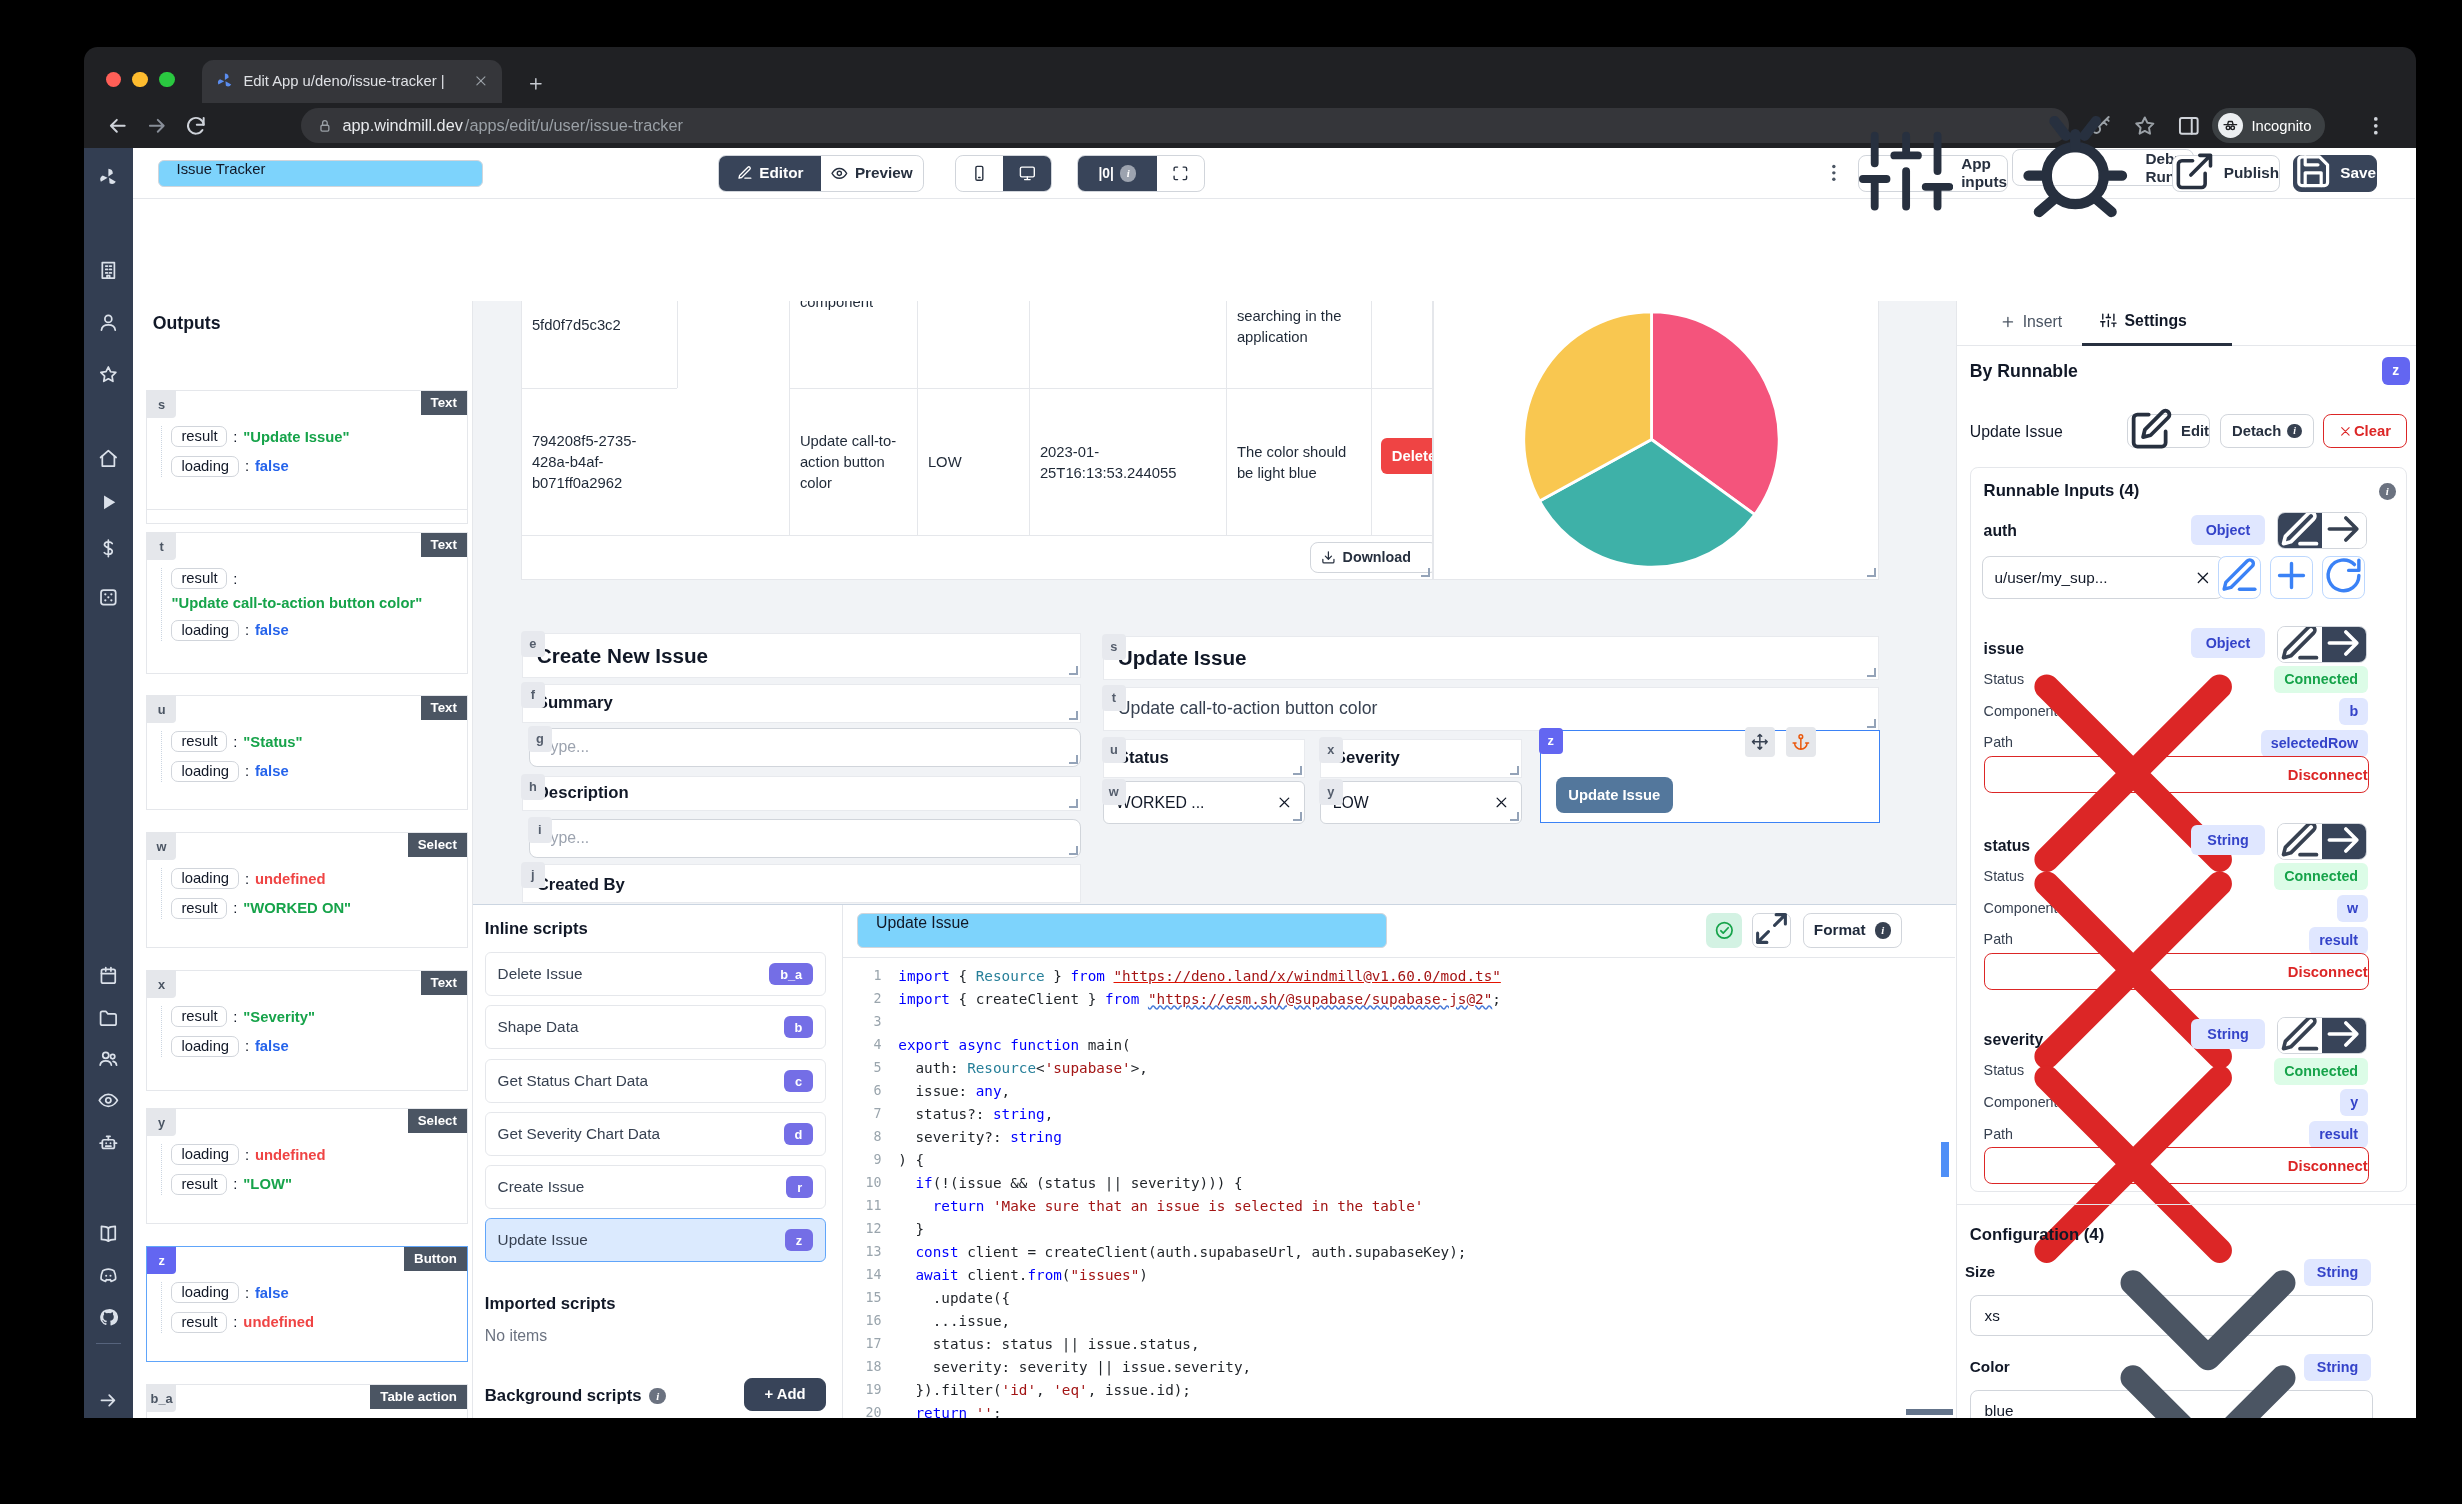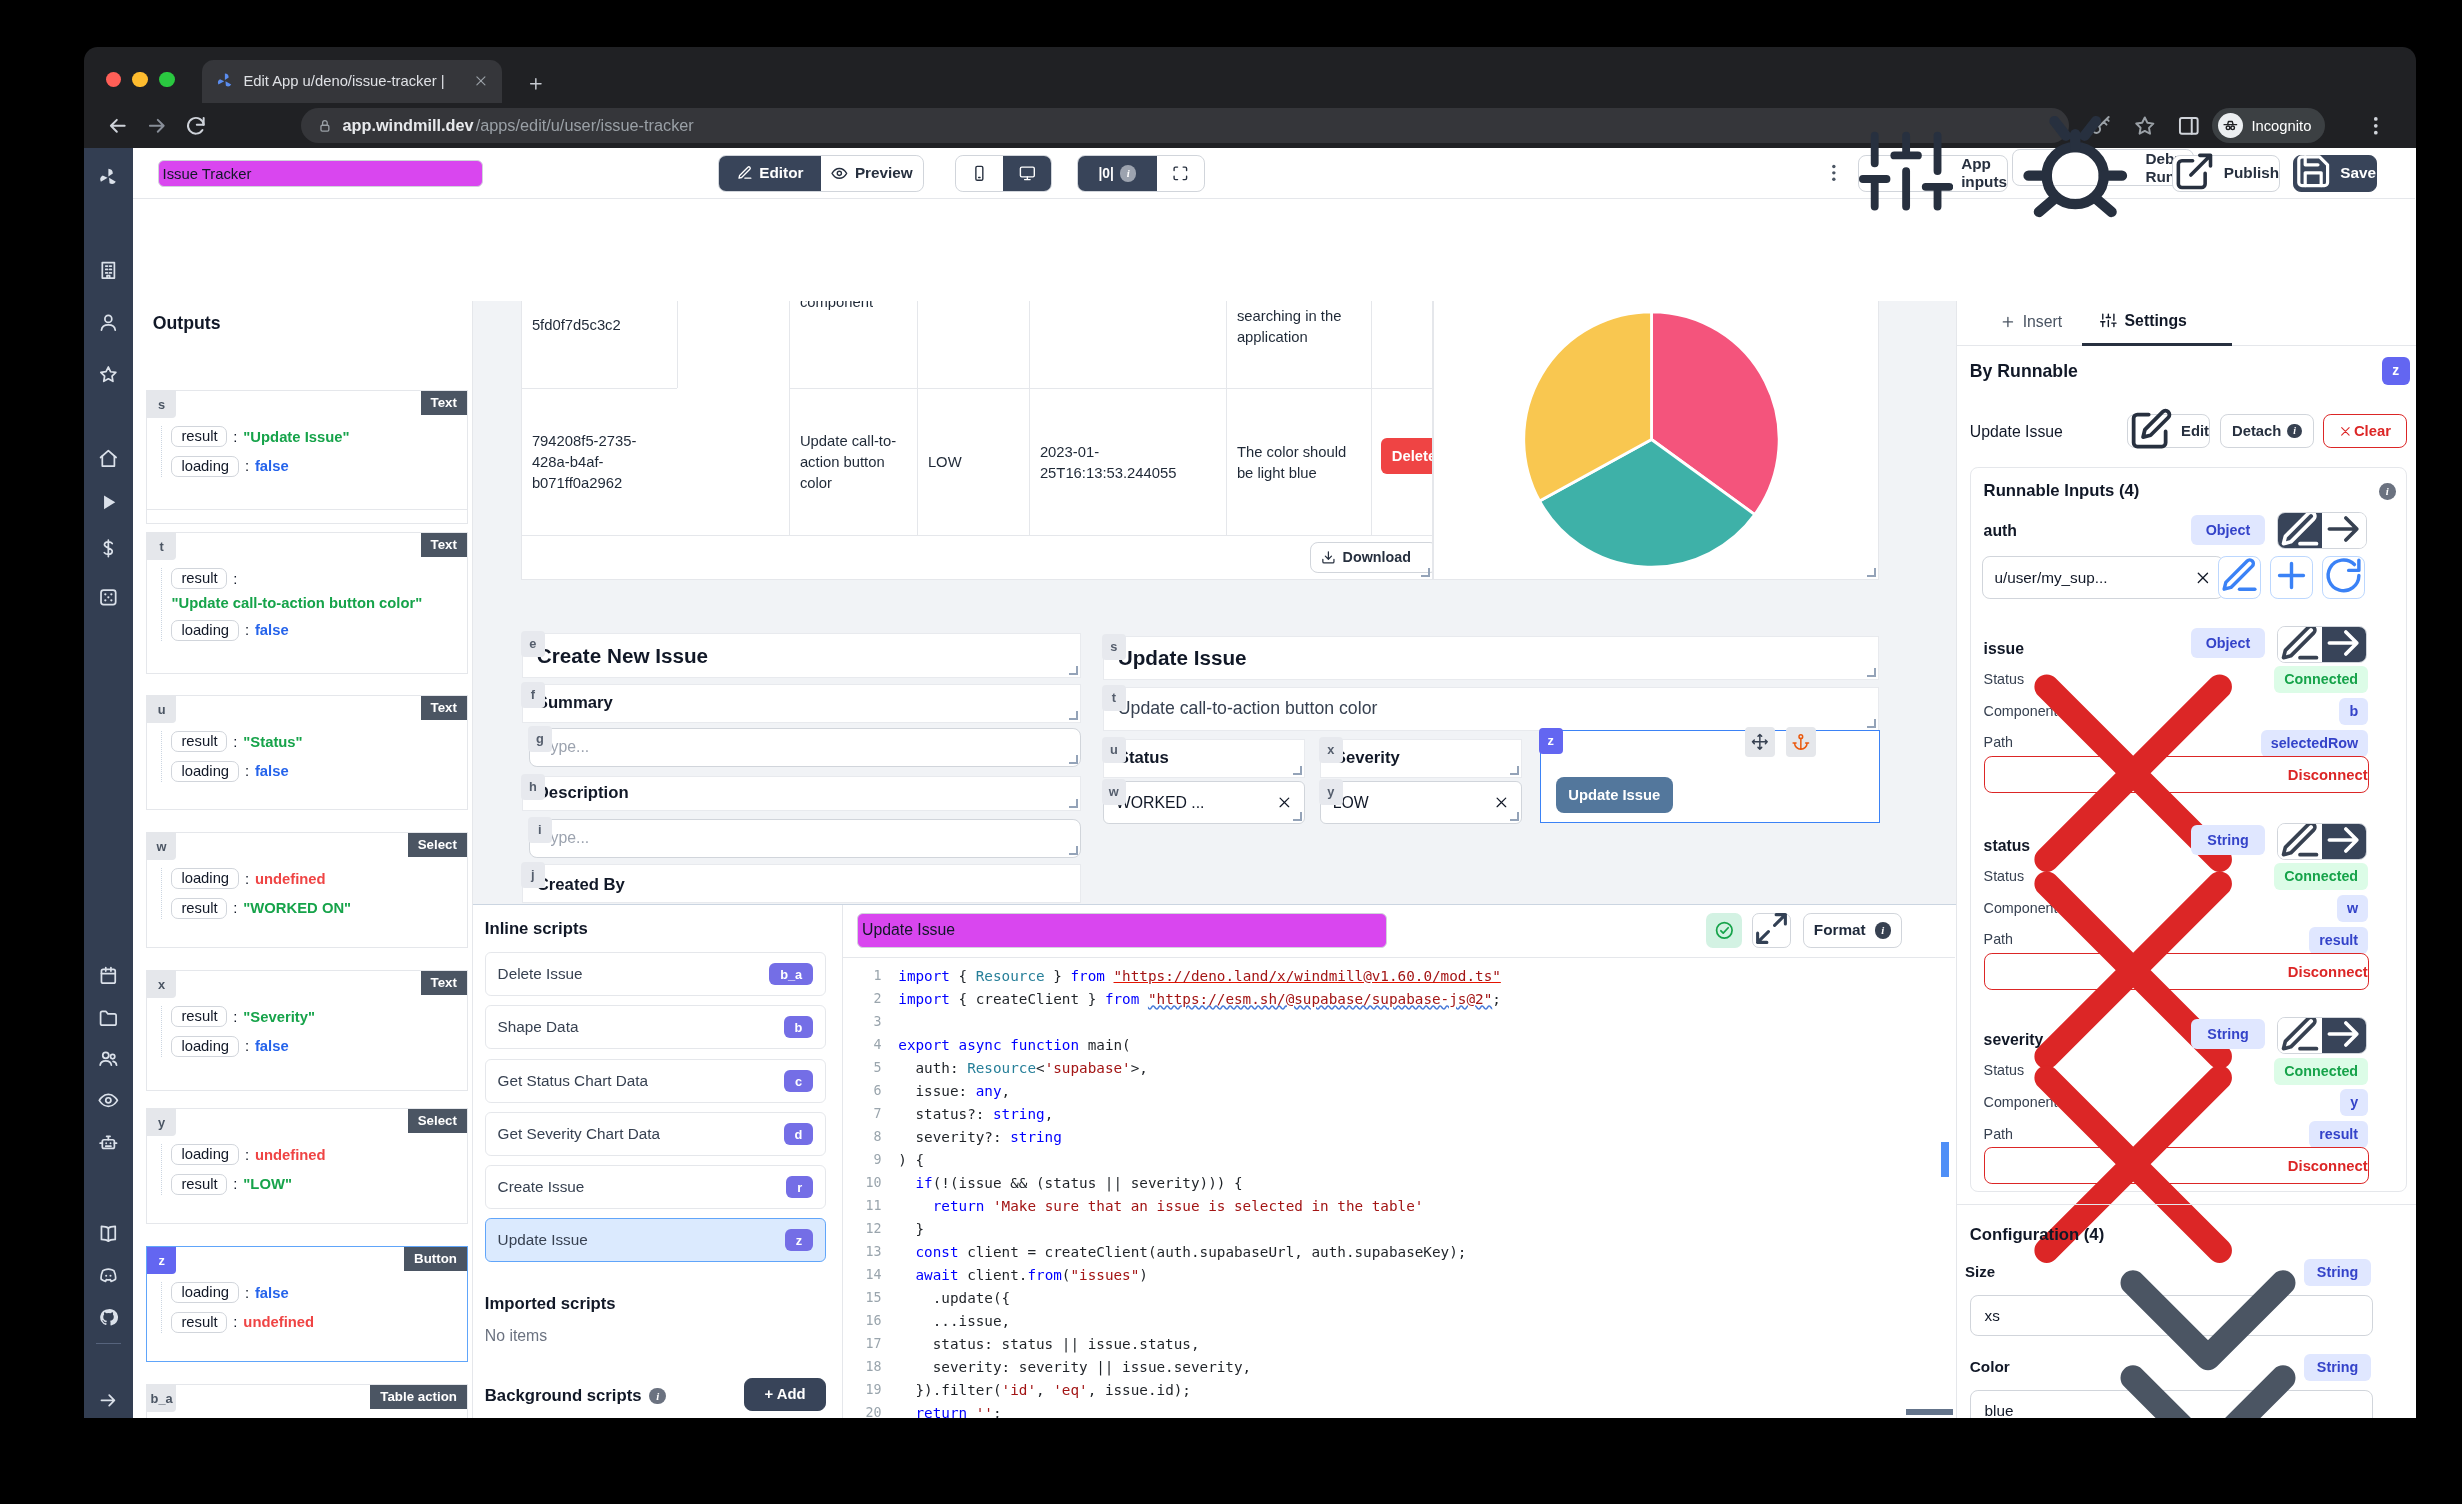--- a/index.html
+++ b/index.html
@@ -10,21 +10,21 @@
 .tl{width:15.8px;height:15.8px;border-radius:50%;margin-right:10.8px}
 .tab{position:absolute;left:118px;top:12.8px;width:300px;height:43px;background:#35363a;border-radius:11.8px 11.8px 0 0;display:flex;align-items:center;gap:9.9px;padding:0 13.8px;color:#dfe1e5;font-size:14.8px}
 .addr{position:absolute;left:217px;top:61px;width:1768px;height:35px;background:#35363a;border-radius:17.7px;display:flex;align-items:center;padding:0 15.8px;font-size:16.3px;gap:9.9px}
 .navico{color:#ced2d9;width:23.6px;height:23.6px}
 .navico svg{width:21.7px;height:21.7px}
 .appwrap{position:absolute;left:0;top:101px;width:2332px;height:1270px;background:#fff}
 .sidebar{position:absolute;left:0;top:0;width:49px;height:1270px;background:#333e52}
 .sideicon{position:absolute;left:0;width:49px;height:31.5px;display:flex;align-items:center;justify-content:center;color:#dbe1ea;cursor:pointer}
 .sideicon svg{width:20.7px;height:20.7px}
 .appheader{position:absolute;left:49px;top:0;width:2282px;height:51px;background:#fff;border-bottom:1px solid #e5e7eb}
-.tinput{border:1px solid #d1d5db;border-radius:5.9px;font-size:14.8px;color:#111827;display:flex;align-items:center;padding:0 4px;background:#d946ef}
+.tinput{border:1px solid #d1d5db;border-radius:5.9px;font-size:14.8px;color:#111827;display:flex;padding:0 18px;background:#7dd3fc}
 .btn{display:flex;align-items:center;justify-content:center;gap:7.9px;border:1px solid #d1d5db;border-radius:7.9px;background:#fff;color:#27303f;font-weight:700;font-size:15.3px;cursor:pointer}
 .btn svg{width:16.7px;height:16.7px}
 .dark{background:#384459;color:#fff !important;border-color:#384459}
 .seg{position:absolute;display:flex;border:1px solid #d1d5db;border-radius:7.9px;overflow:hidden;background:#fff}
 .seg>div{display:flex;align-items:center;justify-content:center;gap:6.9px;font-weight:700;font-size:15.3px;color:#27303f;cursor:pointer}
 .seg svg{width:16.7px;height:16.7px}
 .outputs{position:absolute;left:49px;top:153px;width:340px;height:1219px;background:#fff;border-right:1px solid #e5e7eb;overflow:hidden}
 .ocard{position:absolute;left:12.8px;width:322px;background:#fff;border:1px solid #e5e7eb;overflow:hidden}
 .ocard.sel{border-color:#60a5fa}
 .oc-id{position:absolute;left:0;top:0;width:29.6px;height:26.6px;background:#e5e7eb;color:#4b5563;font-size:12.8px;font-weight:700;display:flex;align-items:center;justify-content:center;border-radius:0 0 3.9px 0}
@@ -115,21 +115,21 @@
           <path d="M20 11a8 8 0 1 0-1.2 5.3"></path>
           <path d="M20 4v7h-7"></path>
         </svg></i></div>
   <div class="addr">
     <span style="color:#9aa0a6;width:15.8px;height:15.8px">
         <i style="display:block;width:15.8px;height:15.8px"><svg viewBox="0 0 24 24" style="width:100%;height:100%" fill="none" stroke="currentColor" stroke-width="2" stroke-linecap="round" stroke-linejoin="round">
             <rect x="6" y="11" width="12" height="9" rx="2"></rect>
             <path d="M8.5 11V7.5a3.5 3.5 0 0 1 7 0V11"></path>
           </svg></i>
       </span>
-    <span style="font-weight:700;color:#e8eaed">app.windmill.dev</span>
+    <span style="font-weight:400;color:#e8eaed">app.windmill.dev</span>
       <span style="color:#9aa0a6;margin-left:-7.9px">/apps/edit/u/user/issue-tracker</span>
   </div>
   <div class="abs navico" style="left:2005px;top:67px;color:#9aa0a6"><i><svg viewBox="0 0 24 24" style="width:100%;height:100%" fill="none" stroke="currentColor" stroke-width="2" stroke-linecap="round" stroke-linejoin="round">
           <circle cx="7.5" cy="15.5" r="3.8"></circle>
           <path d="M10.5 12.5 20 3M15 8l2.8 2.8M18 5l2 2"></path>
         </svg></i></div>
   <div class="abs navico" style="left:2049px;top:67px;color:#9aa0a6"><i><svg viewBox="0 0 24 24" style="width:100%;height:100%" fill="none" stroke="currentColor" stroke-width="2" stroke-linecap="round" stroke-linejoin="round">
           <path d="m12 3.5 2.7 5.5 6 .8-4.4 4.3 1 6L12 17.2 6.7 20l1-6-4.4-4.3 6-.8Z"></path>
         </svg></i></div>
   <div class="abs navico" style="left:2093px;top:67px;color:#d0d4da"><i><svg viewBox="0 0 24 24" style="width:100%;height:100%" fill="none" stroke="currentColor" stroke-width="2" stroke-linecap="round" stroke-linejoin="round">

